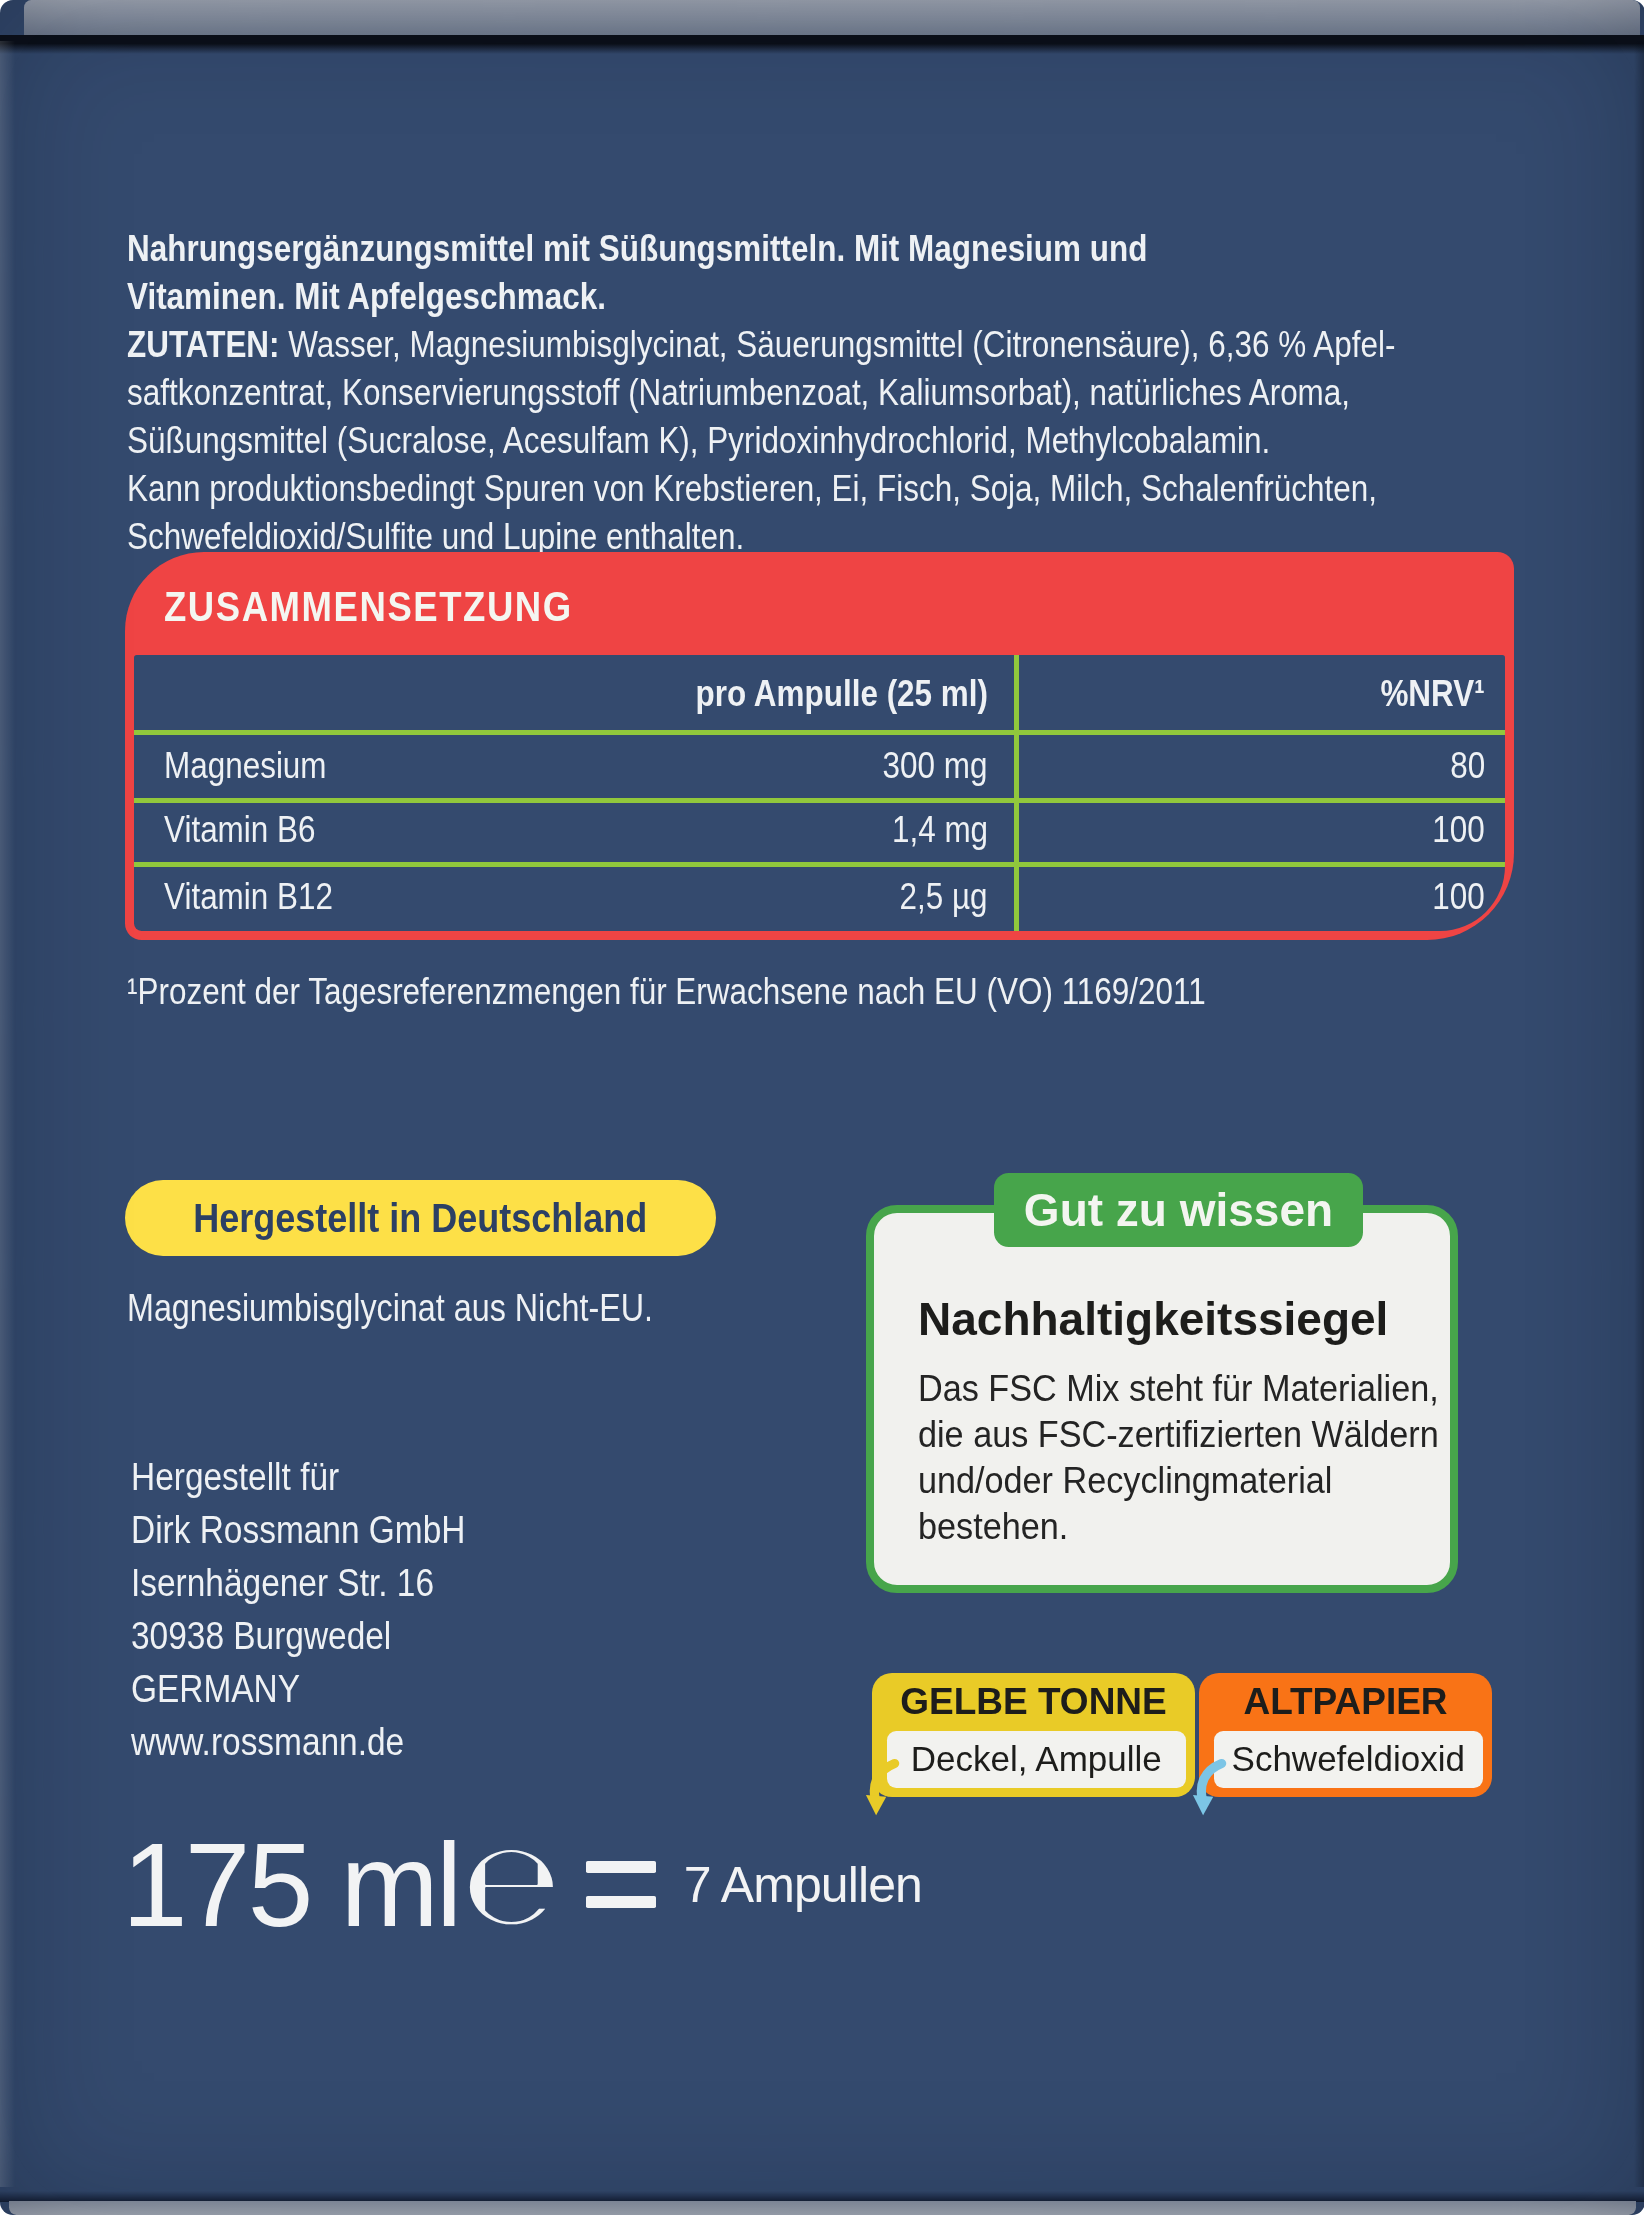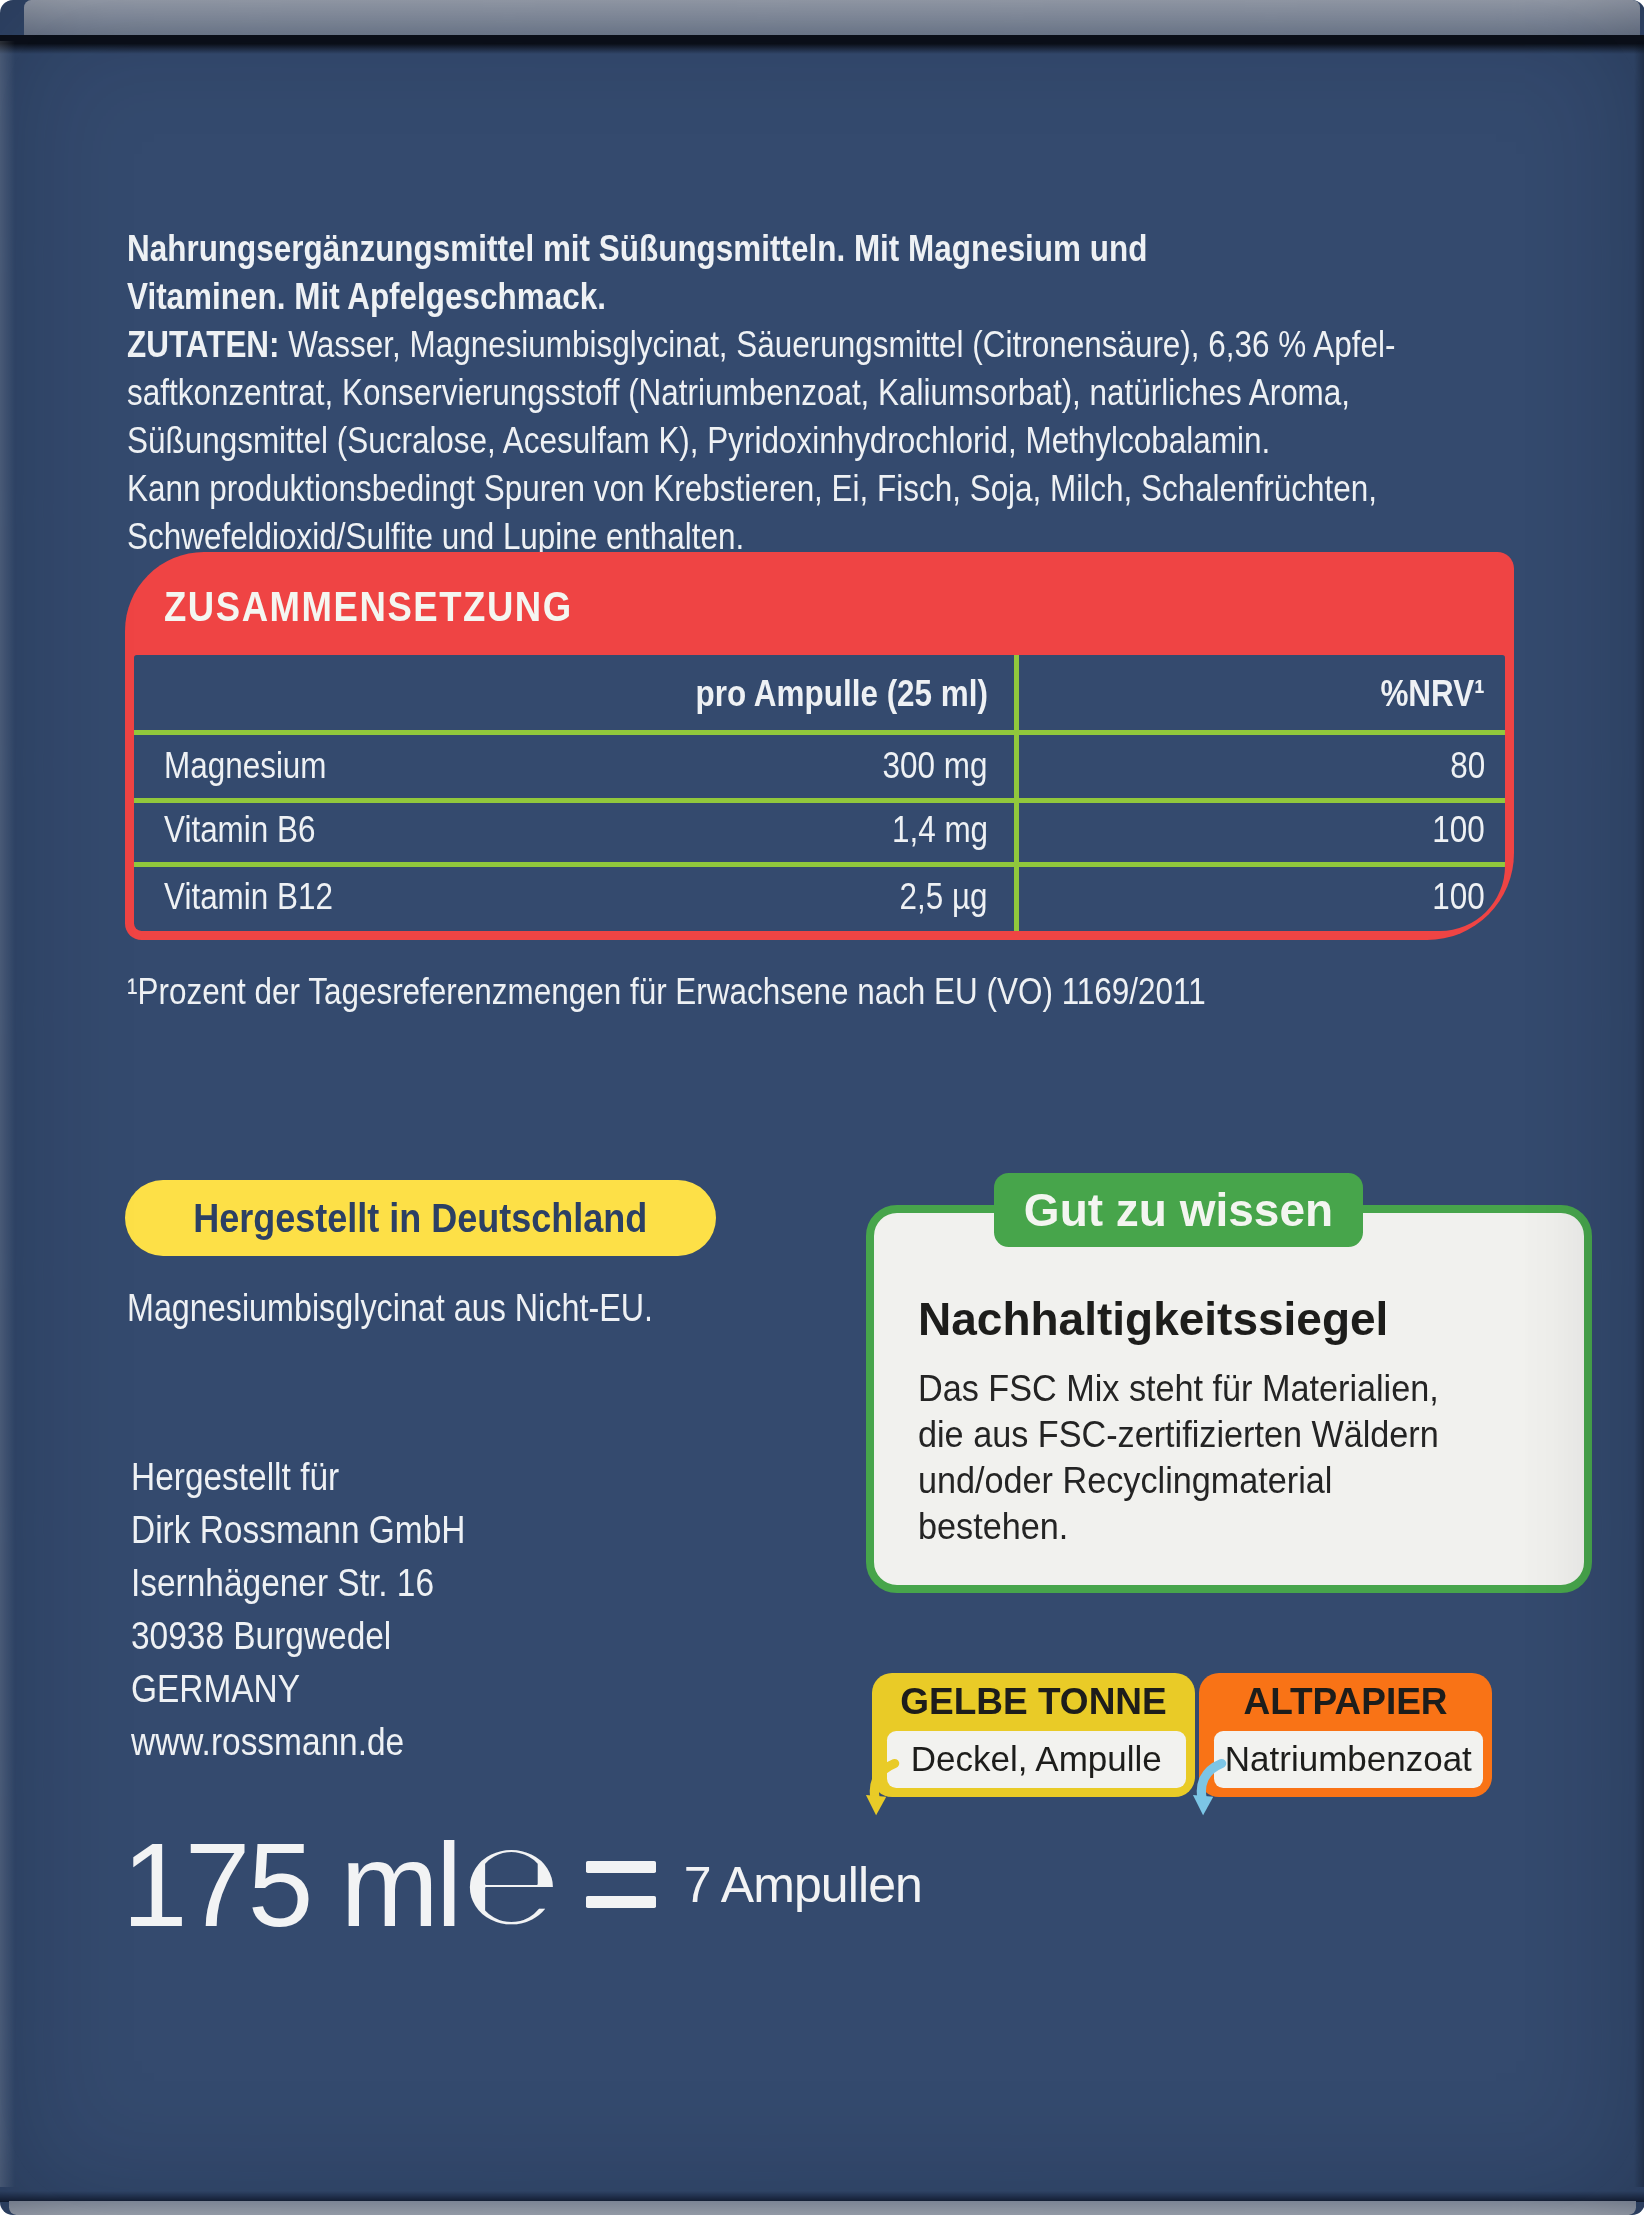--- a/index.html
+++ b/index.html
@@ -45,21 +45,21 @@
   .addr .ln{transform:scaleX(0.88);transform-origin:0 50%;}
 
   .qty{position:absolute;left:122px;top:1820px;height:129px;display:flex;align-items:center;color:#f2f3f4;}
   .qty-vol{font-size:118px;letter-spacing:-2.8px;line-height:1;}
   .qty-e{font-family:"DejaVu Sans",sans-serif;font-size:113px;line-height:1;margin-left:3.7px;}
   .qty-eq{display:flex;flex-direction:column;gap:23px;margin:0 28px 0 26px;}
   .qty-eq i{display:block;width:70px;height:12px;background:#f2f3f4;border-radius:1.8px;}
   .qty-count{font-size:50px;letter-spacing:-0.9px;}
 
   
-  .gtk-box{position:absolute;left:866px;top:1205px;width:726px;height:388px;background:#f1f1ee;border:8.3px solid #47a54b;border-radius:31px;box-sizing:border-box;}
+  .gtk-box{position:absolute;left:866px;top:1205px;width:592px;height:388px;background:#f1f1ee;border:8.3px solid #47a54b;border-radius:31px;box-sizing:border-box;}
   .gtk-tab{position:absolute;left:994px;top:1173px;width:369px;height:74px;background:#47a54b;border-radius:14.8px;display:flex;align-items:center;justify-content:center;color:#f3f5f0;font-weight:bold;font-size:46px;z-index:2;}
   .gtk-heading{position:absolute;left:44px;top:79px;font-size:46px;font-weight:bold;color:#1d1d1b;white-space:nowrap;}
   .gtk-body{position:absolute;left:44px;top:153px;font-size:36px;line-height:46px;color:#242424;}
   .gtk-body .ln{transform:scaleX(0.95);transform-origin:0 50%;}
 
   .rt-head{position:absolute;left:901px;top:1610px;font-size:38px;font-weight:bold;color:#eef1f4;letter-spacing:0.9px;white-space:nowrap;}
 
   .bin{position:absolute;top:1673px;height:124px;border-radius:20px;}
   .bin-yellow{left:872px;width:323px;background:#e9cb27;}
   .bin-blue{left:1199px;width:293px;background:#f97316;}
@@ -163,20 +163,20 @@
     <div class="bin-label">GELBE TONNE</div>
     <div class="bin-inner">Deckel, Ampulle</div>
     <svg class="bin-arrow" viewBox="0 0 44 66">
       <path d="M34 6 C14 14 10 30 13 44" fill="none" stroke="currentColor" stroke-width="10" stroke-linecap="round"></path>
       <path d="M3 40 L14 62 L25 42 Z" fill="currentColor"></path>
     </svg>
   </div>
 
   <div class="bin bin-blue">
     <div class="bin-label">ALTPAPIER</div>
-    <div class="bin-inner">Natriumbenzoat</div>
+    <div class="bin-inner">Schwefeldioxid</div>
     <svg class="bin-arrow" viewBox="0 0 44 66">
       <path d="M34 6 C14 14 10 30 13 44" fill="none" stroke="currentColor" stroke-width="10" stroke-linecap="round"></path>
       <path d="M3 40 L14 62 L25 42 Z" fill="currentColor"></path>
     </svg>
   </div>
 </div>
 
 
 </body></html>

